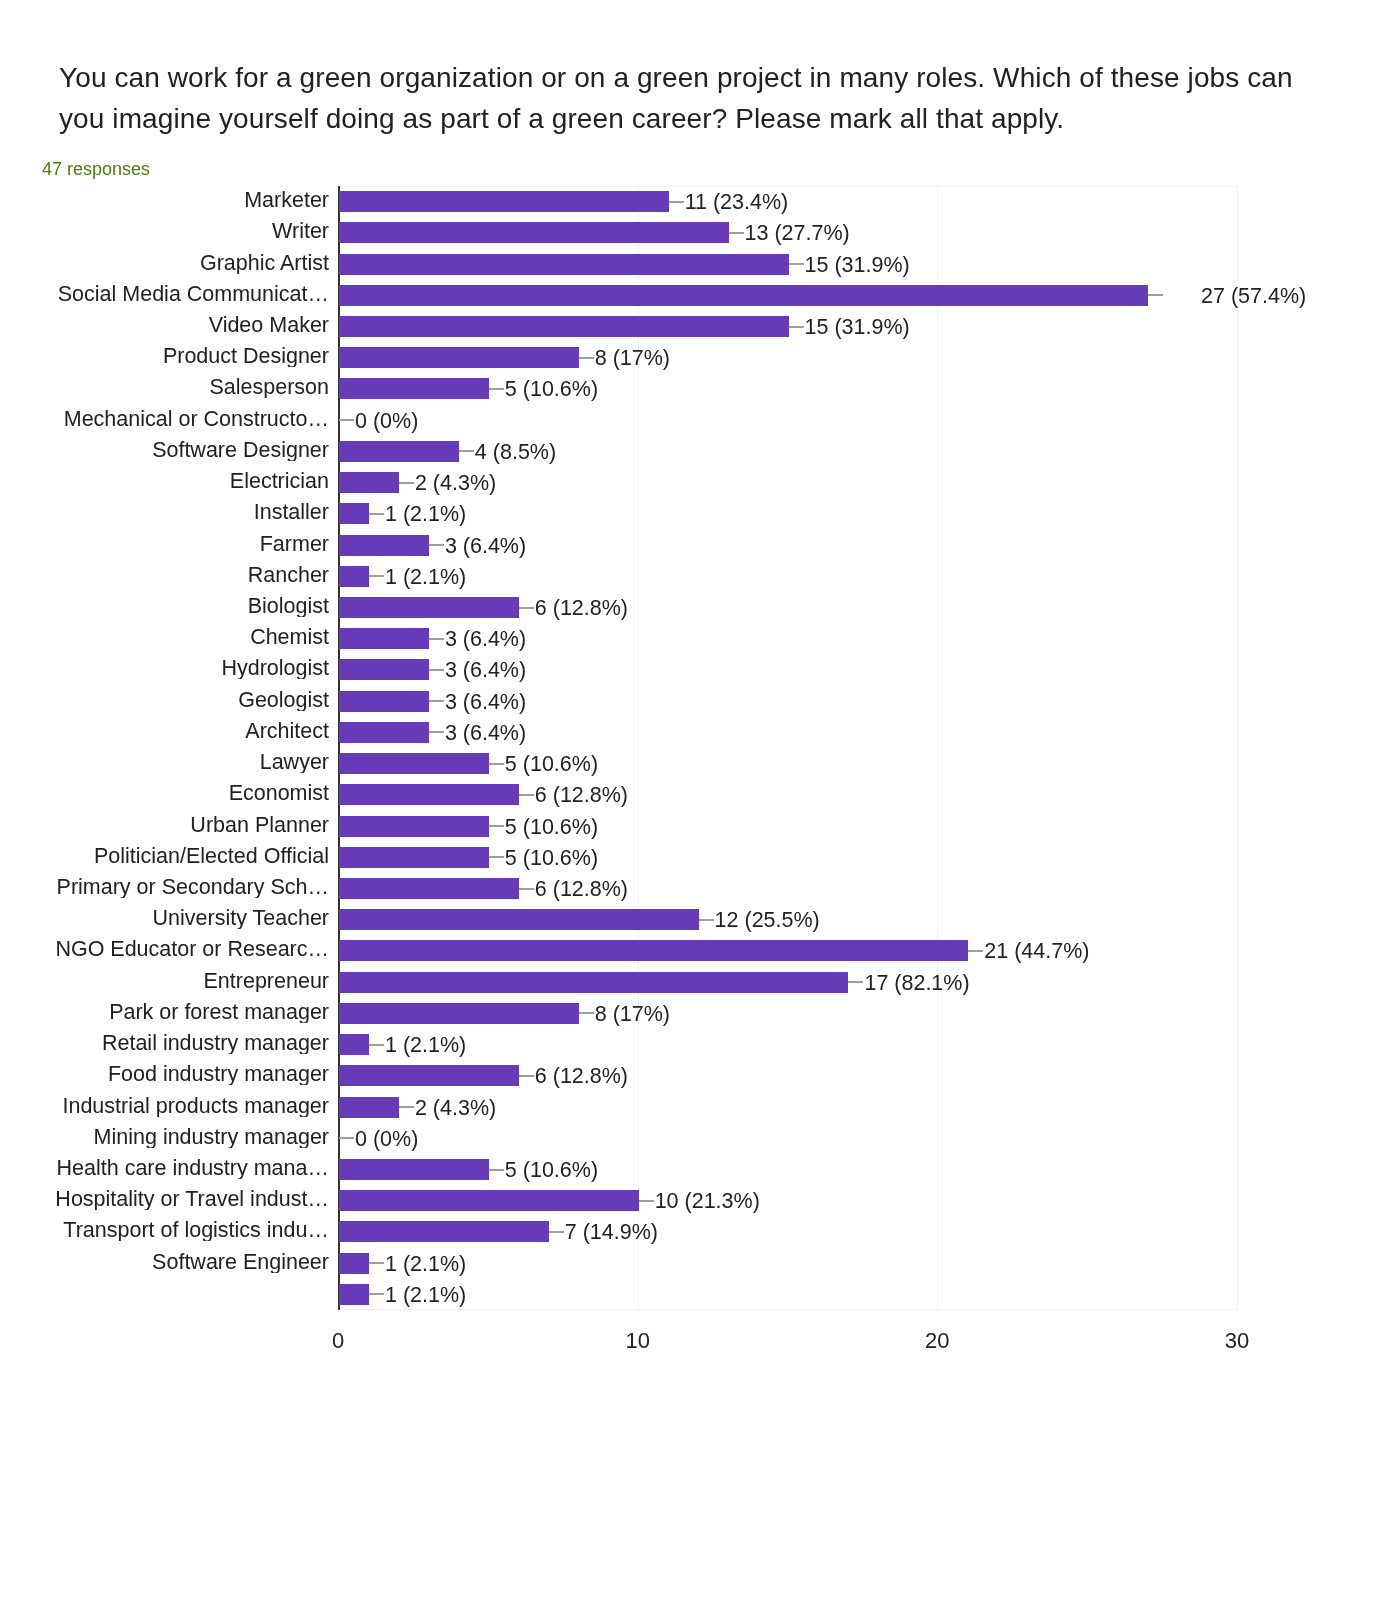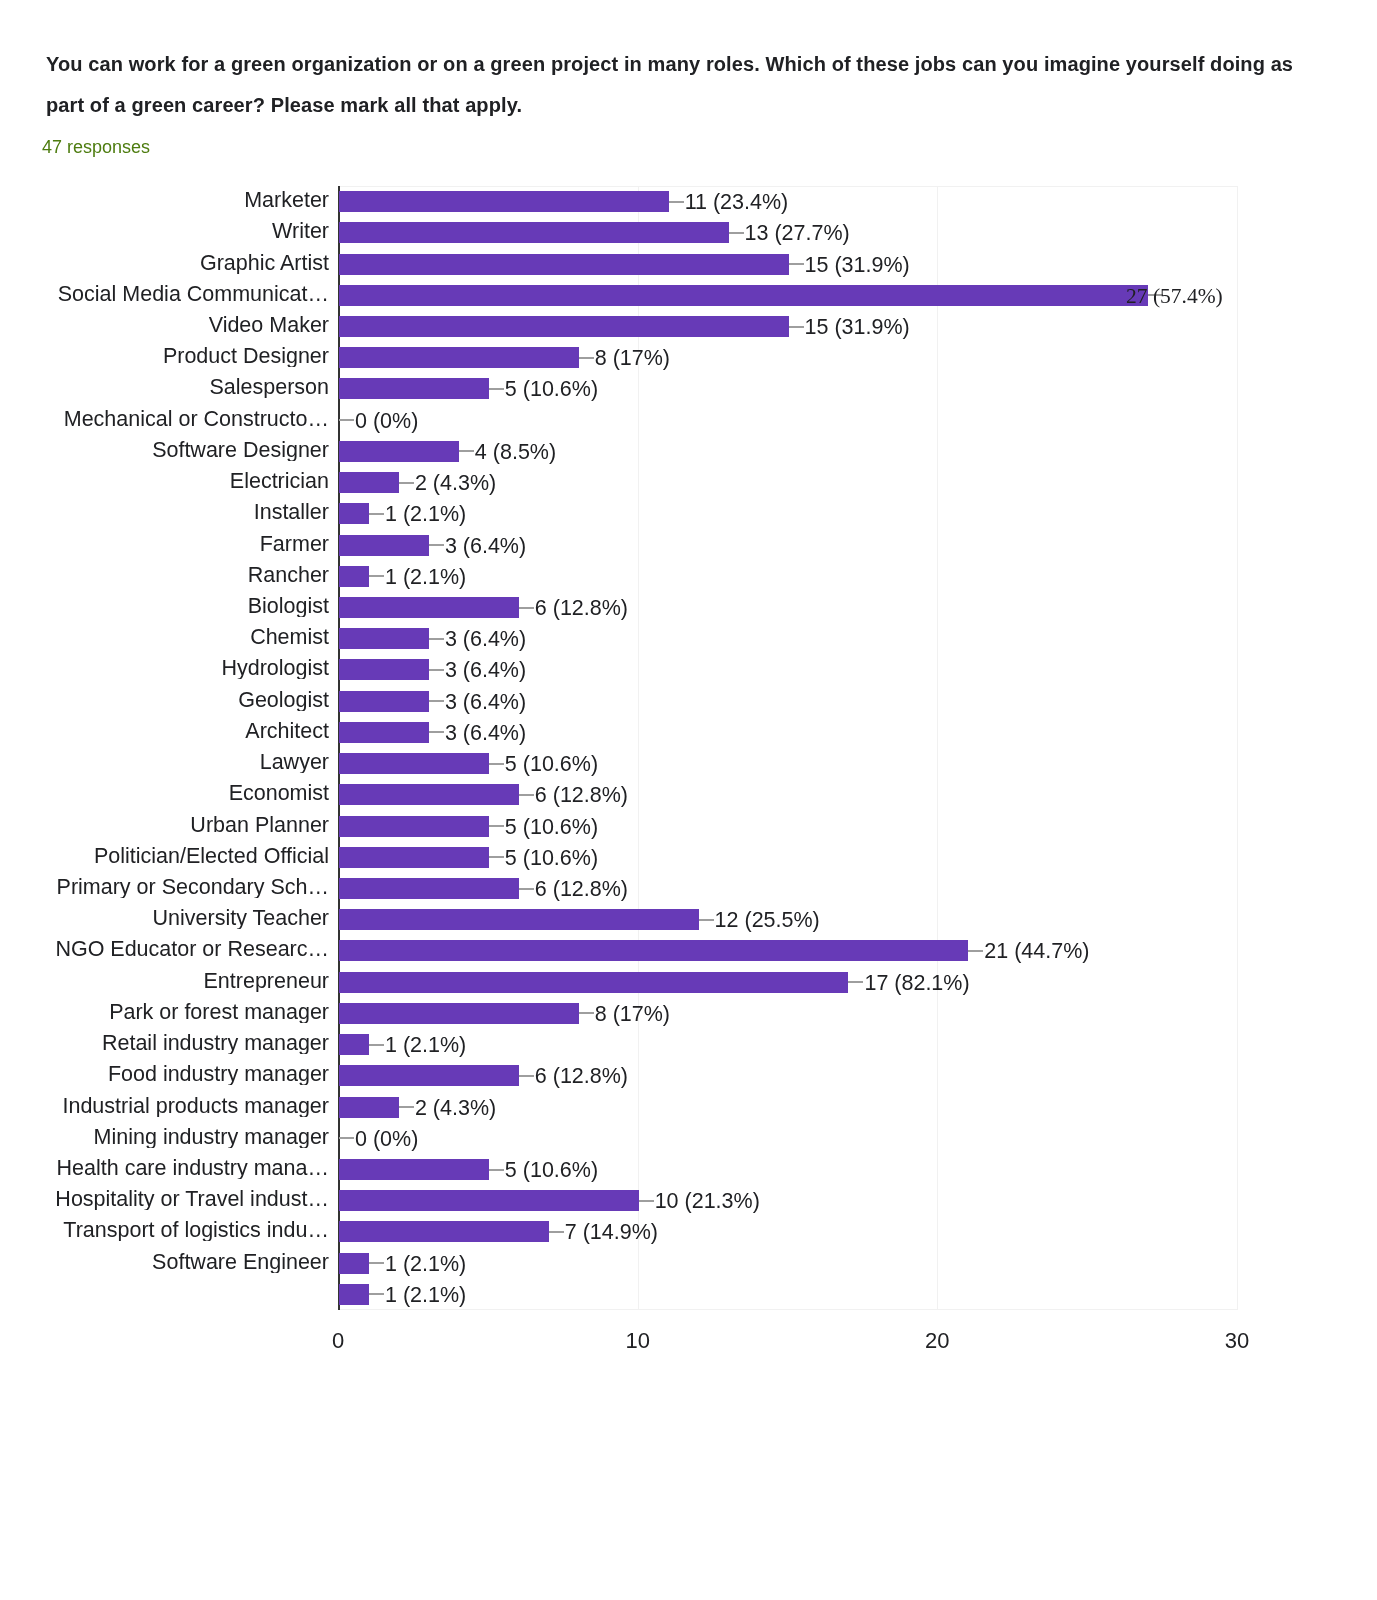--- a/index.html
+++ b/index.html
@@ -23,26 +23,26 @@
   }
 
   
   .header {
     position: absolute;
     left: 42px;
     top: 40px;
     width: 1290px;
   }
   .question-title {
-    font-size: 20px;
+    font-size: 28px;
     line-height: 41px;
-    font-weight: 700;
+    font-weight: 400;
     color: #202124;
     letter-spacing: 0.1px;
-    margin: 4px;
+    margin: 17px;
   }
   .response-count {
     font-size: 18px;
     line-height: 26px;
     color: #4d7c0f;
     margin: 8px 0 0 0;
     font-weight: 400;
   }
 
   
@@ -213,21 +213,21 @@
           <div class="leader" style="left: 330.633px; top: 14.6111px;"></div>
           <div class="value-label" style="left: 346.633px; top: 6.11111px;">11 (23.4%)</div>
           <div class="bar" style="left: 1px; top: 36.3333px; width: 389.567px;"></div>
           <div class="leader" style="left: 390.567px; top: 45.8333px;"></div>
           <div class="value-label" style="left: 406.567px; top: 37.3333px;">13 (27.7%)</div>
           <div class="bar" style="left: 1px; top: 67.5556px; width: 449.5px;"></div>
           <div class="leader" style="left: 450.5px; top: 77.0556px;"></div>
           <div class="value-label" style="left: 466.5px; top: 68.5556px;">15 (31.9%)</div>
           <div class="bar" style="left: 1px; top: 98.7778px; width: 809.1px;"></div>
           <div class="leader" style="left: 810.1px; top: 108.278px;"></div>
-          <div class="value-label" style="left: 788px; top: 99.7778px; font-family: Liberation Serif, serif;">27 (57.4%)</div>
+          <div class="value-label" style="left: 863px; top: 99.7778px;">27 (57.4%)</div>
           <div class="bar" style="left: 1px; top: 130px; width: 449.5px;"></div>
           <div class="leader" style="left: 450.5px; top: 139.5px;"></div>
           <div class="value-label" style="left: 466.5px; top: 131px;">15 (31.9%)</div>
           <div class="bar" style="left: 1px; top: 161.222px; width: 239.733px;"></div>
           <div class="leader" style="left: 240.733px; top: 170.722px;"></div>
           <div class="value-label" style="left: 256.733px; top: 162.222px;">8 (17%)</div>
           <div class="bar" style="left: 1px; top: 192.444px; width: 149.833px;"></div>
           <div class="leader" style="left: 150.833px; top: 201.944px;"></div>
           <div class="value-label" style="left: 166.833px; top: 193.444px;">5 (10.6%)</div>
           <div class="leader" style="left: 1px; top: 233.167px;"></div>

